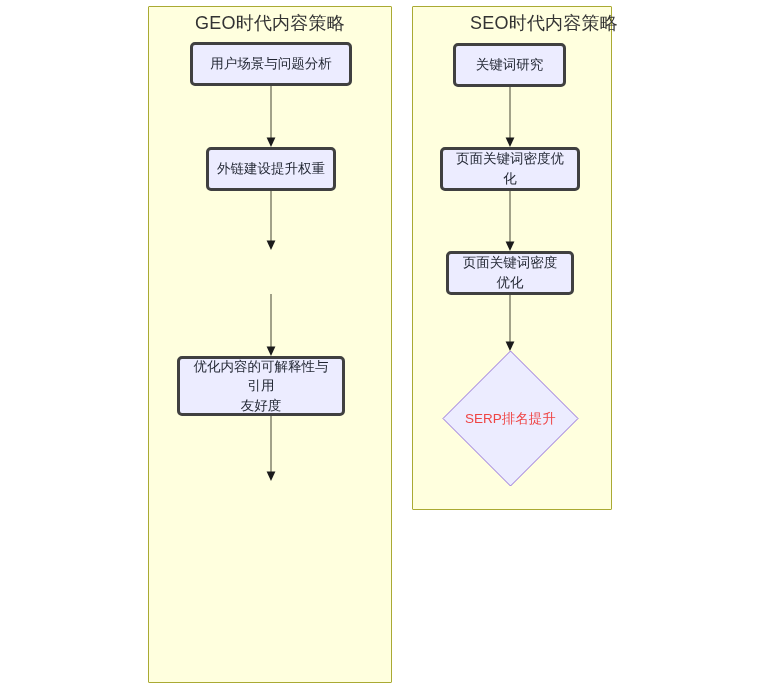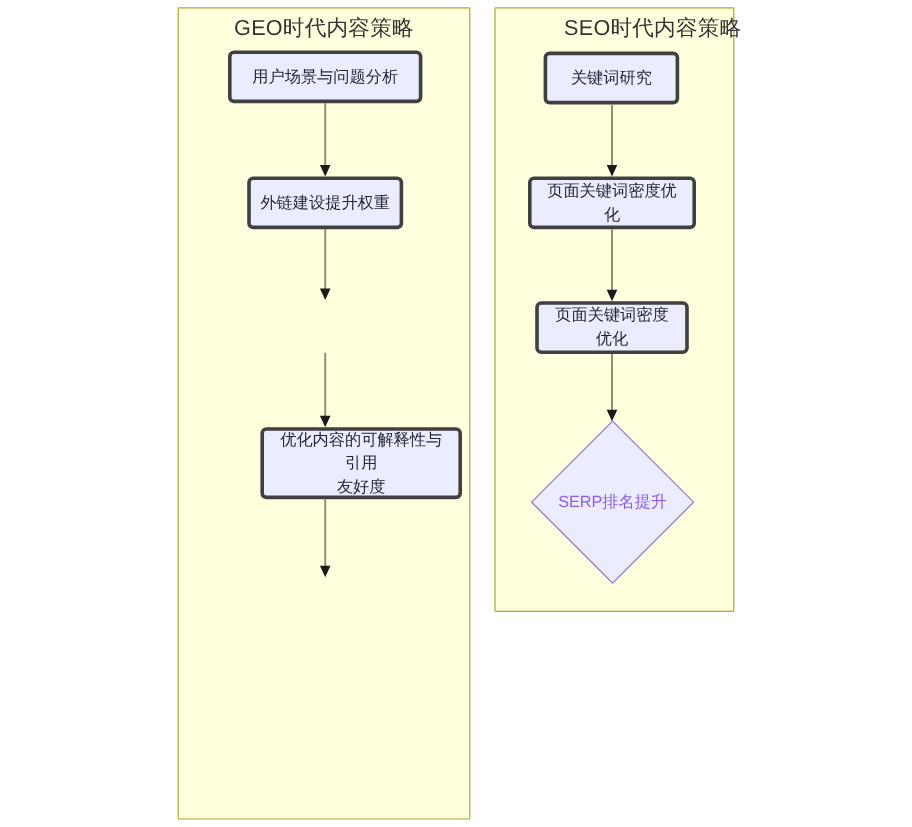--- a/index.html
+++ b/index.html
@@ -66,21 +66,21 @@
     overflow: visible;
   }
   .node-diamond .dlabel {
     position: absolute;
     left: 0;
     right: 0;
     top: 50%;
     transform: translateY(-50%);
     text-align: center;
     font-size: 13.5px;
-    color: #8b5cf6;
+    color: #ef4444;
     line-height: 1.4;
     pointer-events: none;
   }
   
   .edges {
     position: absolute;
     left: 0;
     top: 0;
     width: 760px;
     height: 689px;
@@ -103,21 +103,21 @@
 
   <div class="node-rect" style="left:190px; top:42px; width:162px; height:44px;">
     <span class="label">用户场景与问题分析</span>
   </div>
 
   <div class="node-rect" style="left:206px; top:147px; width:130px; height:44px;">
     <span class="label">外链建设提升权重</span>
   </div>
 
 
-  <div class="node-rect" style="left:177px; top:356px; width:168px; height:60px; flex-direction:column;margin-left:40px;">
+  <div class="node-rect" style="left:177px; top:356px; width:168px; height:60px; flex-direction:column;">
     <span class="label">优化内容的可解释性与引用</span>
     <span class="label">友好度</span>
   </div>
 
 
   <div class="subgraph" style="left:412px; top:6px; width:200px; height:504px;"></div>
   <div class="subgraph-title" style="left:412px; top:11px; width:200px;padding-left:32px;">SEO时代内容策略</div>
 
   <div class="node-rect" style="left:453px; top:43px; width:113px; height:44px;">
     <span class="label">关键词研究</span>

